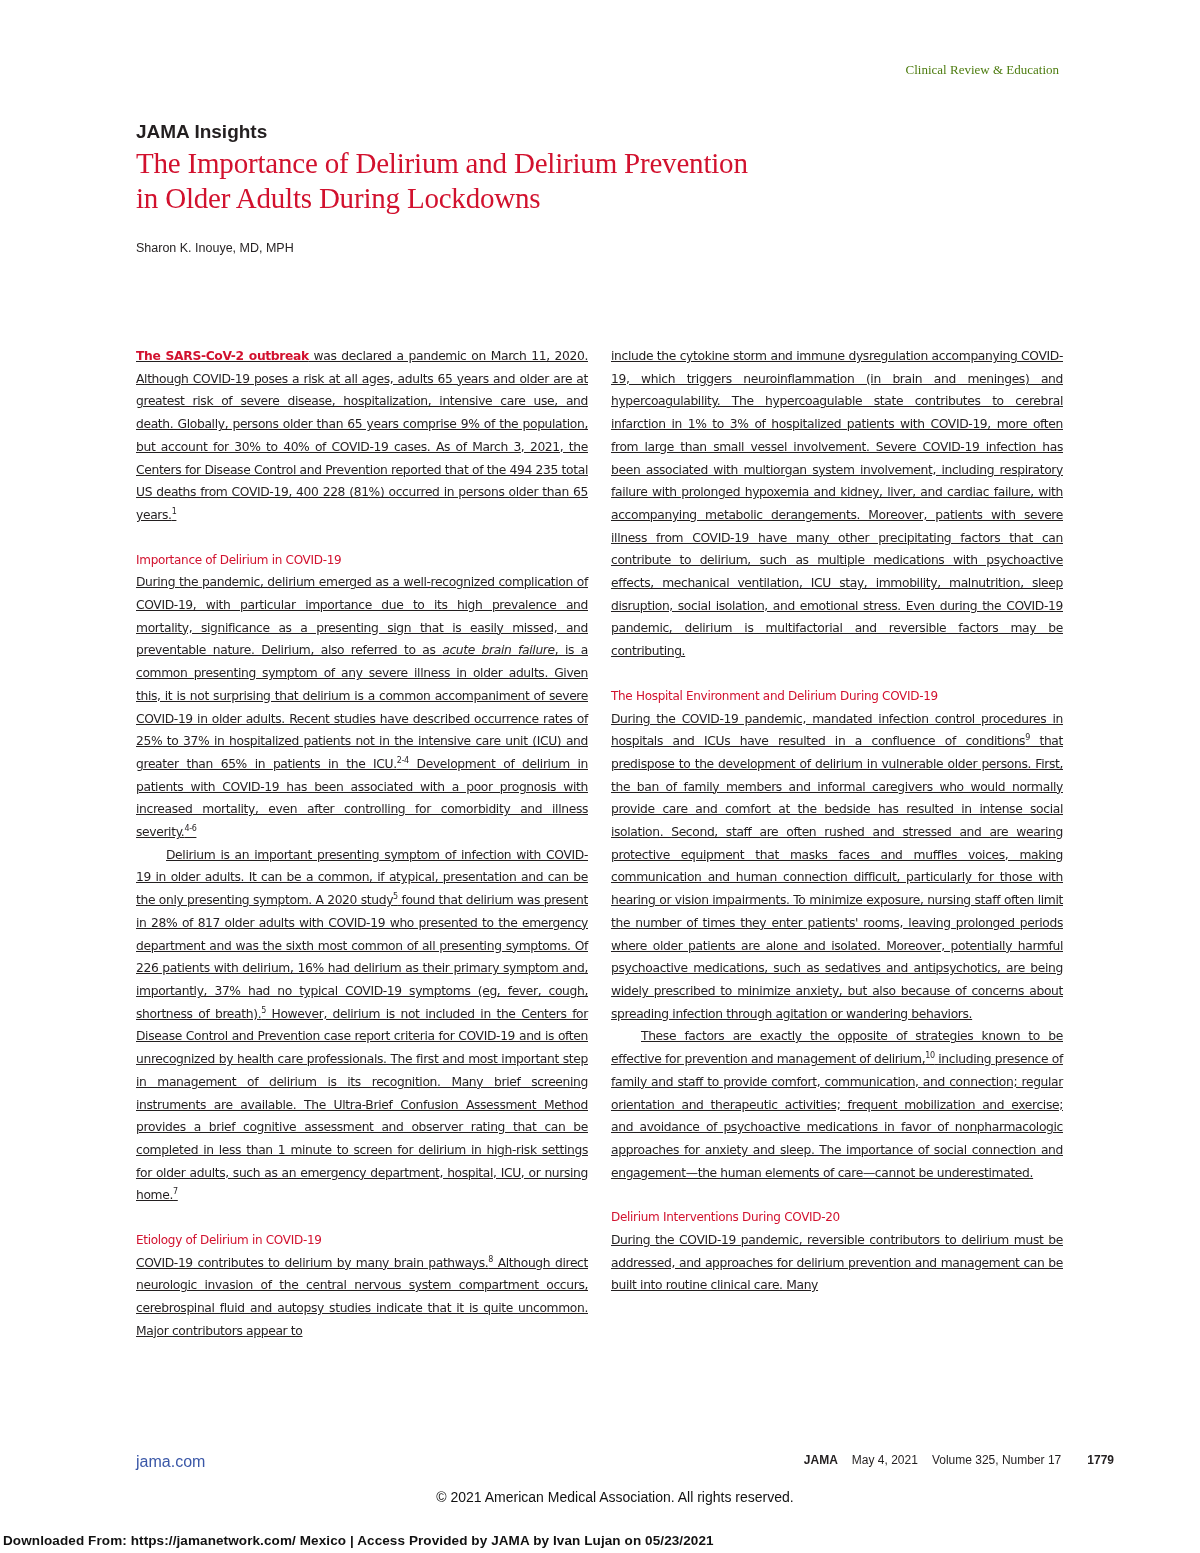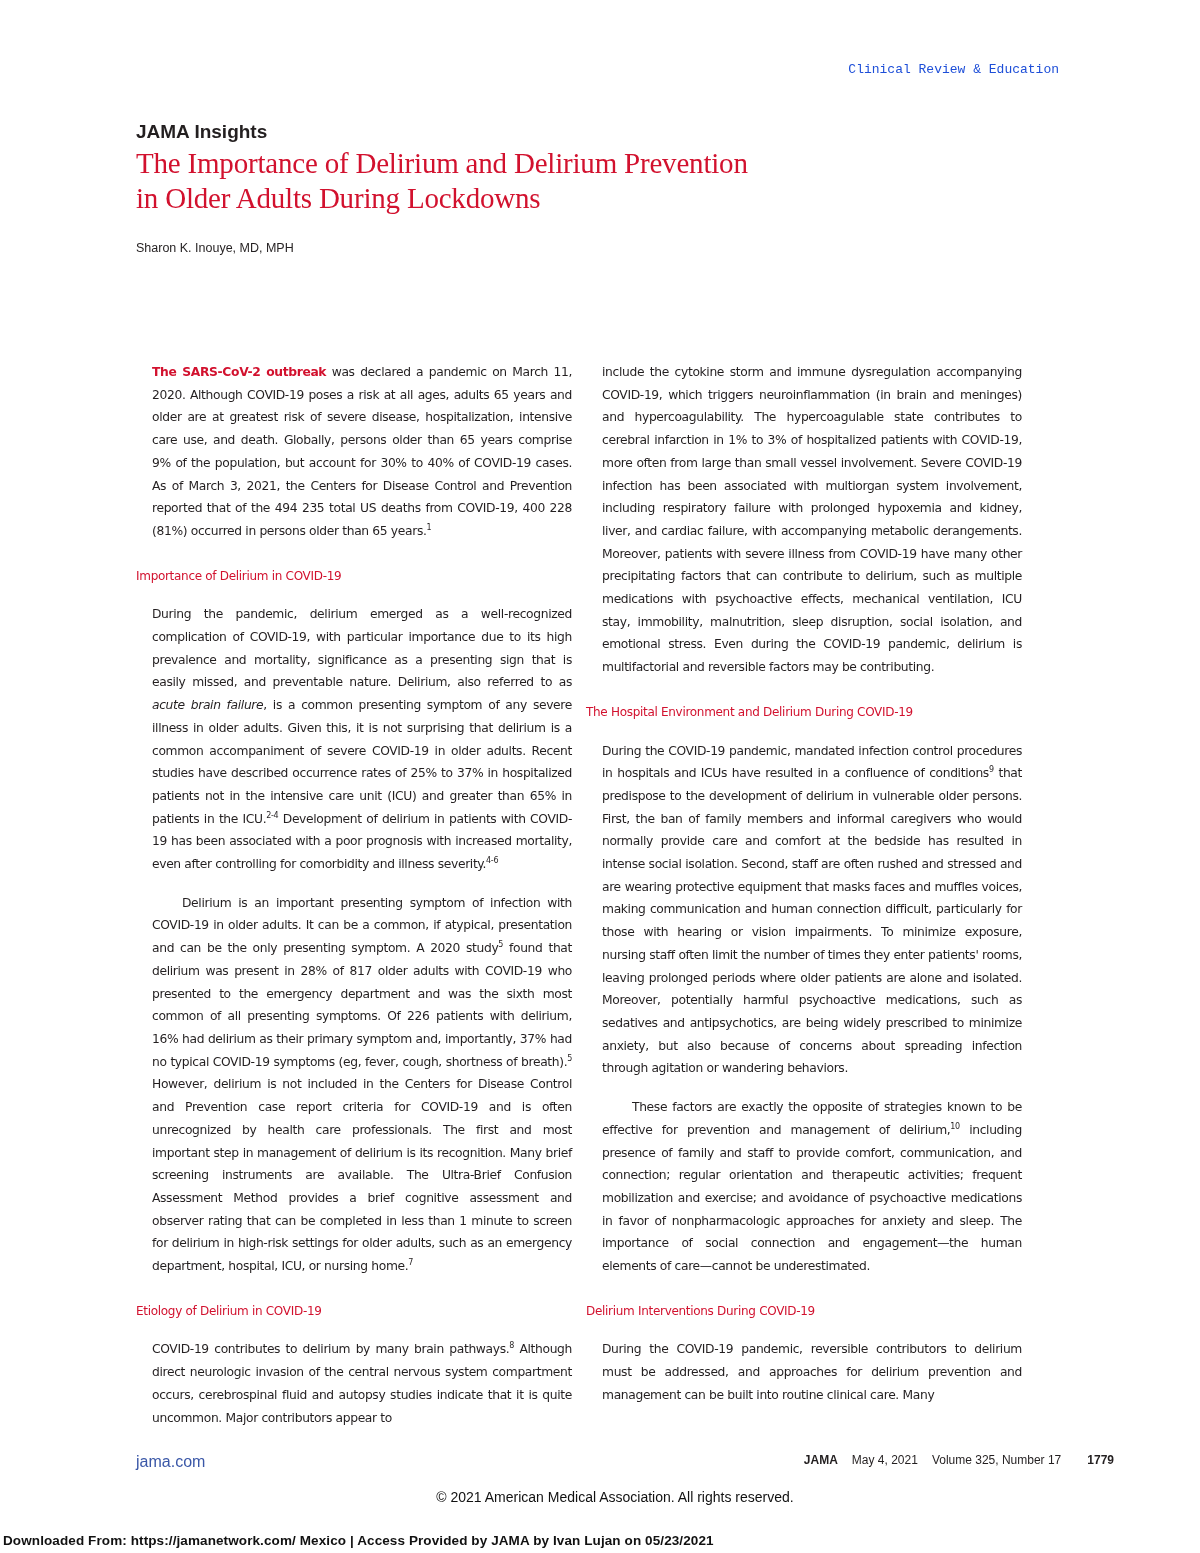--- a/index.html
+++ b/index.html
@@ -1,20 +1,20 @@
 <!DOCTYPE html>
 <html><head>
   <meta charset="utf-8">
   <style>
     html, body { margin: 0; padding: 0; background: #ffffff; }
     body { width: 1200px; height: 1553px; position: relative; overflow: hidden; color: #231f20; }
 
     .section-label {
       position: absolute; right: 141px; top: 62px;
-      font-family: Liberation Mono, monospace; font-size: 13px; color: #1d4ed8;
+      font-family: Liberation Serif, serif; font-size: 13px; color: #4d7c0f;
     }
     .series {
       position: absolute; left: 136px; top: 121px;
       font-family: "Liberation Sans", sans-serif; font-size: 19px; font-weight: bold; color: #231f20;
     }
     .title {
       position: absolute; left: 136px; top: 146px; width: 760px;
       font-family: "Liberation Serif", serif; font-size: 29px; line-height: 35px; color: #d2112e;
       margin: 0; font-weight: normal; letter-spacing: -0.2px;
     }
@@ -22,22 +22,22 @@
       position: absolute; left: 136px; top: 241px;
       font-family: "Liberation Sans", sans-serif; font-size: 12.5px; color: #231f20; text-align: right;
     }
 
     .col {
       position: absolute; top: 345px; width: 452px;
       font-family: "DejaVu Sans", sans-serif; font-size: 12.3px; line-height: 22.7px;
       color: #231f20; text-align: justify; letter-spacing: -0.35px;
     }
     .col.left { left: 136px; }
-    .col.right { left: 586px; }
-    .col p { margin: 16px; }
+    .col.right { left: 611px; }
+    .col p { margin: 0; text-decoration: underline; }
     .col p.indent { text-indent: 30px; }
     .col h2 {
       margin: 22px 0 0 0; font-size: 12px; line-height: 22.7px; font-weight: normal;
       color: #d2112e; letter-spacing: -0.3px;
     }
     .col .lead { color: #d2112e; font-weight: bold; }
     .col sup { font-size: 8px; line-height: 0; vertical-align: 5px; }
     .col em { font-style: italic; }
 
     .footer-left {
@@ -83,21 +83,21 @@
   <p><span>COVID-19 contributes to delirium by many brain pathways.</span><sup>8</sup><span> Although direct neurologic invasion of the central nervous system compartment occurs, cerebrospinal fluid and autopsy studies indicate that it is quite uncommon. Major contributors appear to</span></p>
 </div>
 
 <div class="col right">
   <p>include the cytokine storm and immune dysregulation accompanying COVID-19, which triggers neuroinflammation (in brain and meninges) and hypercoagulability. The hypercoagulable state contributes to cerebral infarction in 1% to 3% of hospitalized patients with COVID-19, more often from large than small vessel involvement. Severe COVID-19 infection has been associated with multiorgan system involvement, including respiratory failure with prolonged hypoxemia and kidney, liver, and cardiac failure, with accompanying metabolic derangements. Moreover, patients with severe illness from COVID-19 have many other precipitating factors that can contribute to delirium, such as multiple medications with psychoactive effects, mechanical ventilation, ICU stay, immobility, malnutrition, sleep disruption, social isolation, and emotional stress. Even during the COVID-19 pandemic, delirium is multifactorial and reversible factors may be contributing.</p>
 
   <h2>The Hospital Environment and Delirium During COVID-19</h2>
   <p><span>During the COVID-19 pandemic, mandated infection control procedures in hospitals and ICUs have resulted in a confluence of conditions</span><sup>9</sup><span> that predispose to the development of delirium in vulnerable older persons. First, the ban of family members and informal caregivers who would normally provide care and comfort at the bedside has resulted in intense social isolation. Second, staff are often rushed and stressed and are wearing protective equipment that masks faces and muffles voices, making communication and human connection difficult, particularly for those with hearing or vision impairments. To minimize exposure, nursing staff often limit the number of times they enter patients' rooms, leaving prolonged periods where older patients are alone and isolated. Moreover, potentially harmful psychoactive medications, such as sedatives and antipsychotics, are being widely prescribed to minimize anxiety, but also because of concerns about spreading infection through agitation or wandering behaviors.</span></p>
   <p class="indent"><span>These factors are exactly the opposite of strategies known to be effective for prevention and management of delirium,</span><sup>10</sup><span> including presence of family and staff to provide comfort, communication, and connection; regular orientation and therapeutic activities; frequent mobilization and exercise; and avoidance of psychoactive medications in favor of nonpharmacologic approaches for anxiety and sleep. The importance of social connection and engagement—the human elements of care—cannot be underestimated.</span></p>
 
-  <h2>Delirium Interventions During COVID-19</h2>
+  <h2>Delirium Interventions During COVID-20</h2>
   <p>During the COVID-19 pandemic, reversible contributors to delirium must be addressed, and approaches for delirium prevention and management can be built into routine clinical care. Many</p>
 </div>
 
 <a class="footer-left">jama.com</a>
 <div class="footer-right">
   <span class="journal">JAMA</span>
   <span>May 4, 2021</span>
   <span>Volume 325, Number 17</span>
   <span class="page">1779</span>
 </div>

